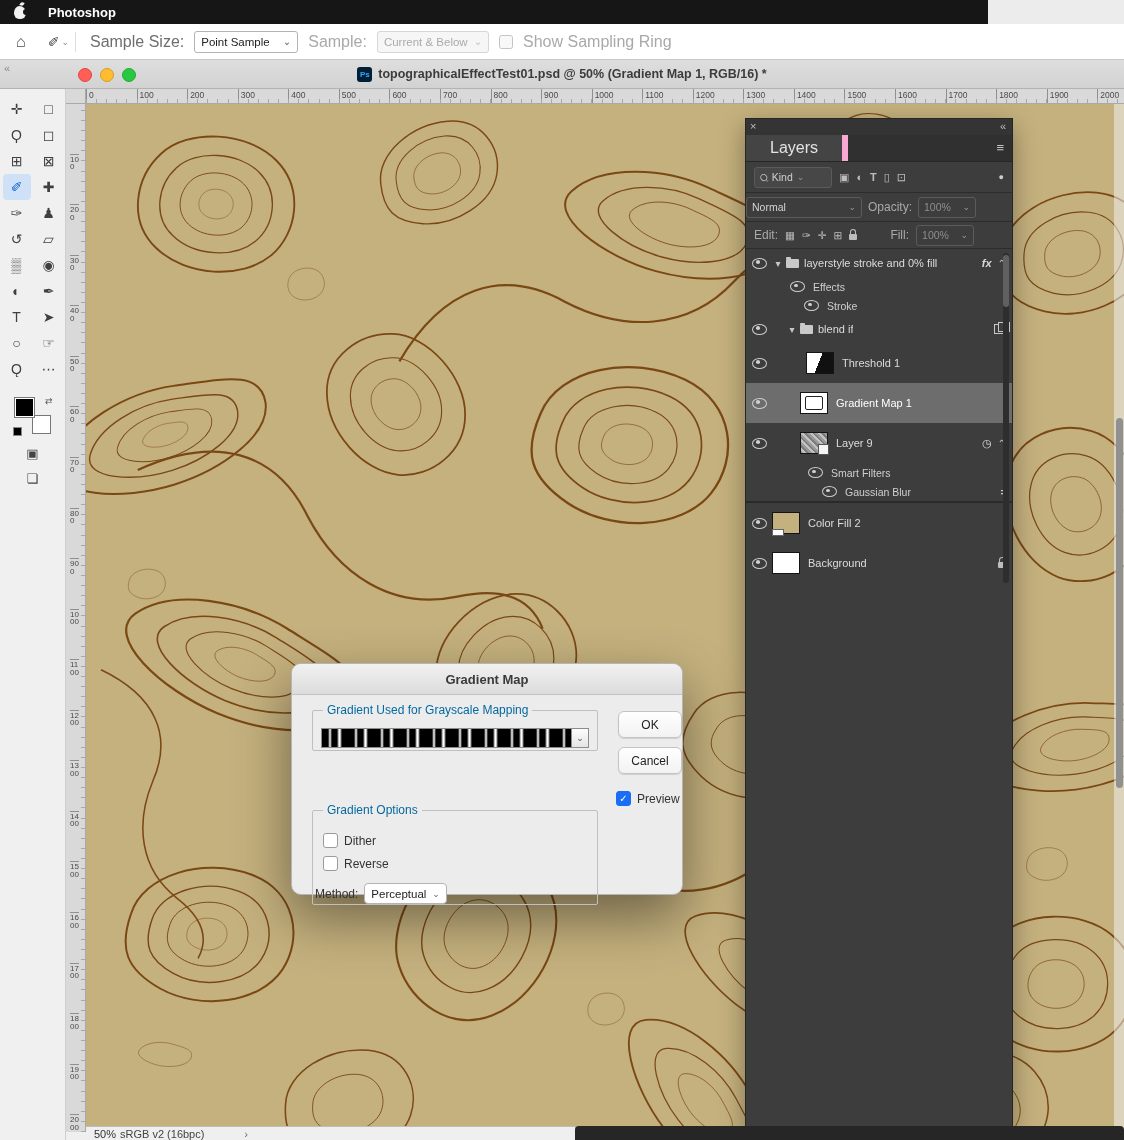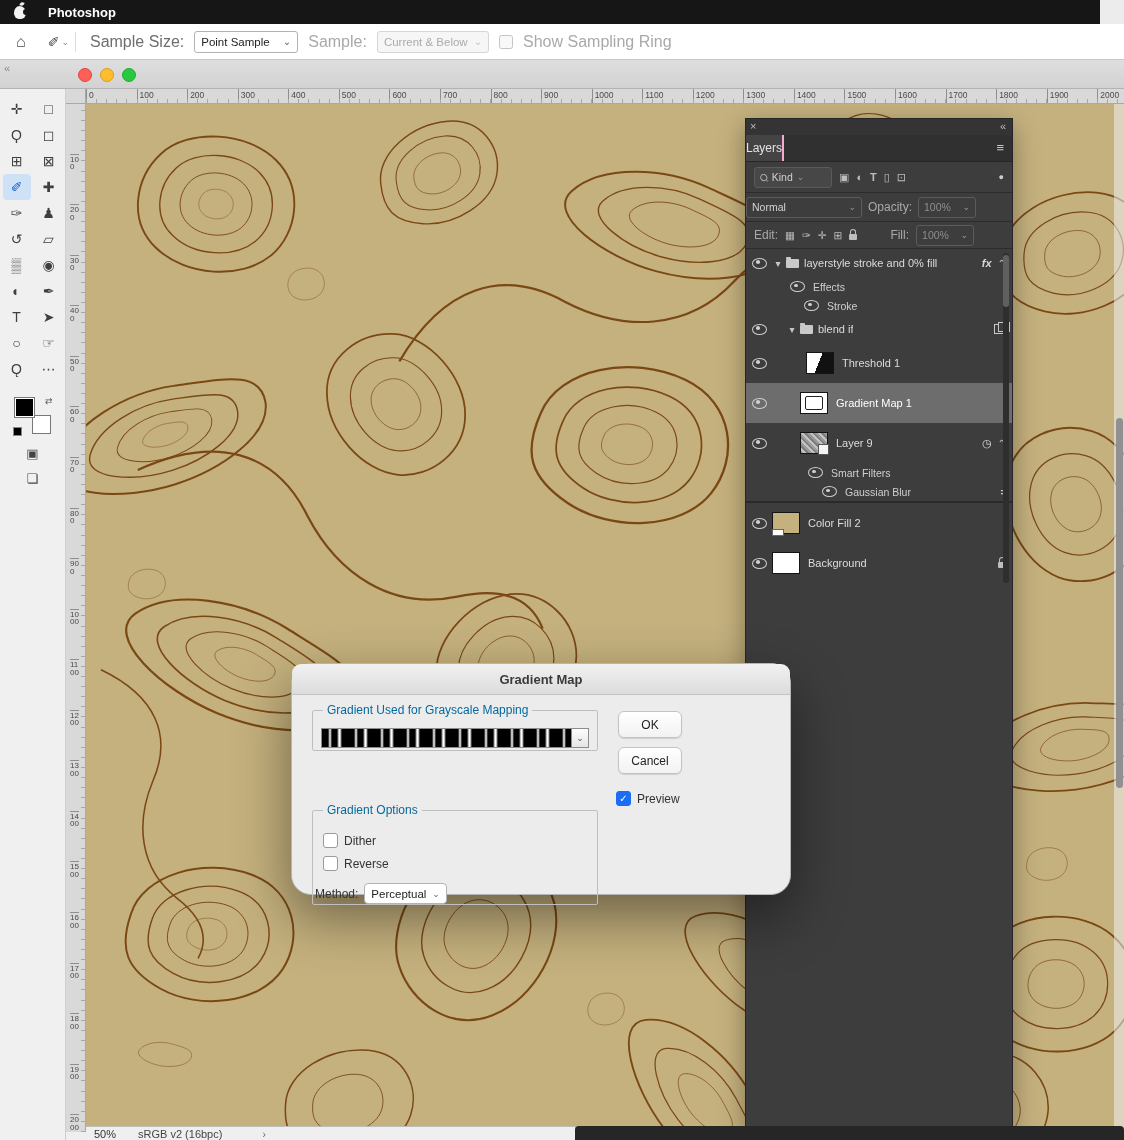--- a/index.html
+++ b/index.html
@@ -1,20 +1,20 @@
 <!DOCTYPE html>
 <html><head>
 <meta charset="utf-8">
 <style>
   html,body{margin:0;padding:0;background:#ececec;font-family:"Liberation Sans",sans-serif;
     -webkit-font-smoothing:antialiased}
   #app{position:relative;width:1124px;height:1140px;overflow:hidden;background:#ececec}
 
   
-  .menubar{position:absolute;left:0;top:0;width:1100px;height:24px;background:#161616;
+  .menubar{position:absolute;left:0;top:0;width:988px;height:24px;background:#161616;
     display:flex;align-items:center;gap:22px;padding-left:14px;box-sizing:border-box;z-index:20}
   .menubar .apple{width:12px;height:13px;background:#f2f2f2;border-radius:46% 54% 42% 42%/52% 52% 44% 44%;
     position:relative;flex:0 0 auto}
   .menubar .apple::before{content:"";position:absolute;top:-4px;left:6px;width:4px;height:4px;background:#f2f2f2;
     border-radius:80% 0 80% 0;transform:rotate(25deg)}
   .menubar .apple::after{content:"";position:absolute;right:-3px;top:3.5px;width:6px;height:6px;background:#161616;border-radius:50%}
   .menubar .appname{color:#fff;font-weight:bold;font-size:13px}
   .menu-items{display:flex;gap:24px}
   .menu-item{color:#ededed;font-size:13px;cursor:default}
 
@@ -84,21 +84,21 @@
   .app-scroll-thumb{position:absolute;right:1.5px;top:418px;width:7px;height:370px;background:#909090;border-radius:4px;z-index:7}
 
   
   .layers-panel{position:absolute;left:745px;top:118px;width:268px;height:1014px;background:#3d3d3d;
     border:1px solid #262626;box-sizing:border-box;z-index:5;color:#d4d4d4;font-size:11px;
     box-shadow:0 8px 24px rgba(0,0,0,.35)}
   .lp-chrome{height:16px;background:#343434;position:relative}
   .lp-close{position:absolute;left:4px;top:1px;font-size:11px;color:#bdbdbd}
   .lp-collapse{position:absolute;right:6px;top:1px;font-size:11px;color:#bdbdbd}
   .lp-tabs{height:26px;background:#303030;display:flex;align-items:stretch;position:relative;border-bottom:1px solid #262626}
-  .lp-tab{background:#444;color:#e3e3e3;font-size:12px;display:flex;align-items:center;padding:0 0;border-right:2px solid #f9a8d4}
+  .lp-tab{background:#444;color:#e3e3e3;font-size:16px;display:flex;align-items:center;padding:0 24px;border-right:6px solid #f9a8d4}
   .lp-menu{position:absolute;right:8px;top:5px;font-size:13px;color:#c5c5c5}
   .lp-filter{height:30px;display:flex;align-items:center;gap:7px;padding:0 8px;border-bottom:1px solid #2c2c2c}
   .kindbox{display:flex;align-items:center;gap:4px;background:#474747;border:1px solid #5a5a5a;border-radius:3px;
     height:19px;padding:0 5px;min-width:66px}
   .kindbox .g{font-size:10px;color:#b5b5b5;transform:rotate(-45deg)}
   .kindbox .t{font-size:10.5px;color:#cfcfcf}
   .kindbox .c{font-size:9px;color:#9a9a9a}
   .lp-ficon{font-size:11px;color:#bdbdbd}
   .lp-ficon.t{font-weight:bold}
   .lp-pin{margin-left:auto;font-size:9px;color:#cfcfcf}
@@ -139,22 +139,22 @@
   .thumb.tan{background:#c5b17e}
   .thumb.tan::after{content:"";position:absolute;left:-1px;bottom:-3px;width:10px;height:5px;background:#fff;border:1px solid #666}
   .thumb.white{background:#fff}
   .sep-top{border-top:2px solid #2a2a2a}
   .panel-scroll{position:absolute;right:3px;top:134px;width:6px;height:330px;background:#2e2e2e;border-radius:3px;z-index:2}
   .panel-scroll .pthumb{position:absolute;left:0;top:2px;width:6px;height:52px;background:#606060;border-radius:3px}
   .rlines{margin-left:auto;font-size:11px;color:#c9c9c9;letter-spacing:-1px;font-weight:bold}
   .sp36{width:34px;flex:0 0 auto}.sp28{width:28px;flex:0 0 auto}
 
   
-  .dialog{position:absolute;left:291px;top:663px;width:500px;height:232px;background:#ececec;
-    border:1px solid #b5b5b5;border-radius:20px;box-shadow:0 22px 55px rgba(0,0,0,.45);z-index:10;box-sizing:border-box}
+  .dialog{position:absolute;left:291px;top:663px;width:392px;height:232px;background:#ececec;
+    border:1px solid #b5b5b5;border-radius:10px;box-shadow:0 22px 55px rgba(0,0,0,.45);z-index:10;box-sizing:border-box}
   .dlg-title{height:30px;background:linear-gradient(#f1f1f1,#dcdcdc);border-bottom:1px solid #c3c3c3;
     border-radius:9px 9px 0 0;display:flex;align-items:center;justify-content:center;
     font-size:13px;font-weight:bold;color:#3a3a3a}
   .dlg-body{position:relative;height:200px}
   .dlg-fieldset{position:absolute;border:1px solid #bfbfbf;border-radius:2px;margin:0;padding:8px 8px 6px}
   .dlg-fieldset legend{font-size:12px;color:#0369a1;padding:0 4px;margin-left:2px}
   .fs1{left:20px;top:8px;width:286px;height:48px;box-sizing:border-box}
   .fs2{left:20px;top:108px;width:286px;height:102px;box-sizing:border-box}
   .grad-wrap{display:flex;align-items:stretch;height:20px;margin-top:3px}
   .grad-strip{flex:1;border:1px solid #8c8c8c;
@@ -173,21 +173,21 @@
   .dlg-lab{font-size:12px;color:#333}
   .opt-row{display:flex;align-items:center;gap:6px;margin:8px 0 0 2px}
   .method-row{display:flex;align-items:center;gap:6px;margin:12px 0 0 -6px}
   .mselect{display:inline-flex;align-items:center;gap:6px;height:19px;background:#fff;border:1px solid #b3b3b3;
     border-radius:4px;padding:0 6px;font-size:11.5px;color:#222}
   .mselect .caret{font-size:9px;color:#666}
 
   
   .statusbar{position:absolute;left:0;top:1126px;width:1124px;height:14px;z-index:12;display:flex;overflow:hidden}
   .sb-left{width:575px;background:#efefef;border-top:1px solid #bdbdbd;display:flex;align-items:flex-start;
-    gap:18px;padding:1px 0 0 90px;box-sizing:border-box;font-size:11px;color:#333}
+    padding:1px 0 0 90px;box-sizing:border-box;font-size:11px;color:#333}
   .sb-zoom{border-bottom:1px solid #9a9a9a;padding:0 4px}
   .sb-profile{display:flex;align-items:center;gap:40px;color:#444}
   .sb-caret{font-size:10px;color:#666}
   .sb-right{flex:1;background:#262626;border-radius:4px 4px 0 0}
 </style>
 </head>
 <body>
 
 <div id="app">
 
@@ -215,20 +215,24 @@
     <span class="cb"></span>
     <span class="ob-label dim">Show Sampling Ring</span>
   </div>
 
   <div class="titlebar">
     <span class="tb-collapse">«</span>
     <span class="lights">
       <span class="light red"></span>
       <span class="light yellow"></span>
       <span class="light green"></span>
+    </span>
+    <span class="doc-title">
+      <span class="ps-proxy">Ps</span>
+      <span>topographicalEffectTest01.psd @ 50% (Gradient Map 1, RGB/16) *</span>
     </span>
   </div>
 
   <div class="canvas">
     <svg class="topo" viewBox="0 0 1038 1028" width="1038" height="1028">
       <defs>
         <path id="tb1" d="M -78,-40 C -55,-78 15,-92 55,-68 C 95,-45 102,8 78,42 C 52,78 -12,92 -55,68 C -95,46 -100,-5 -78,-40 Z"></path>
         <path id="tb2" d="M -85,-15 C -75,-60 -10,-85 45,-70 C 95,-56 108,-5 88,32 C 66,72 0,85 -45,65 C -85,47 -95,25 -85,-15 Z"></path>
         <path id="tb3" d="M -120,-20 C -90,-55 -20,-60 30,-45 C 85,-28 125,-20 115,15 C 104,50 40,62 -15,55 C -75,47 -145,10 -120,-20 Z"></path>
         <path id="ts1" d="M -200,30 C -150,-40 -90,-55 -30,-15 C 25,20 90,25 140,-20 C 175,-52 205,-55 230,-35"></path>

